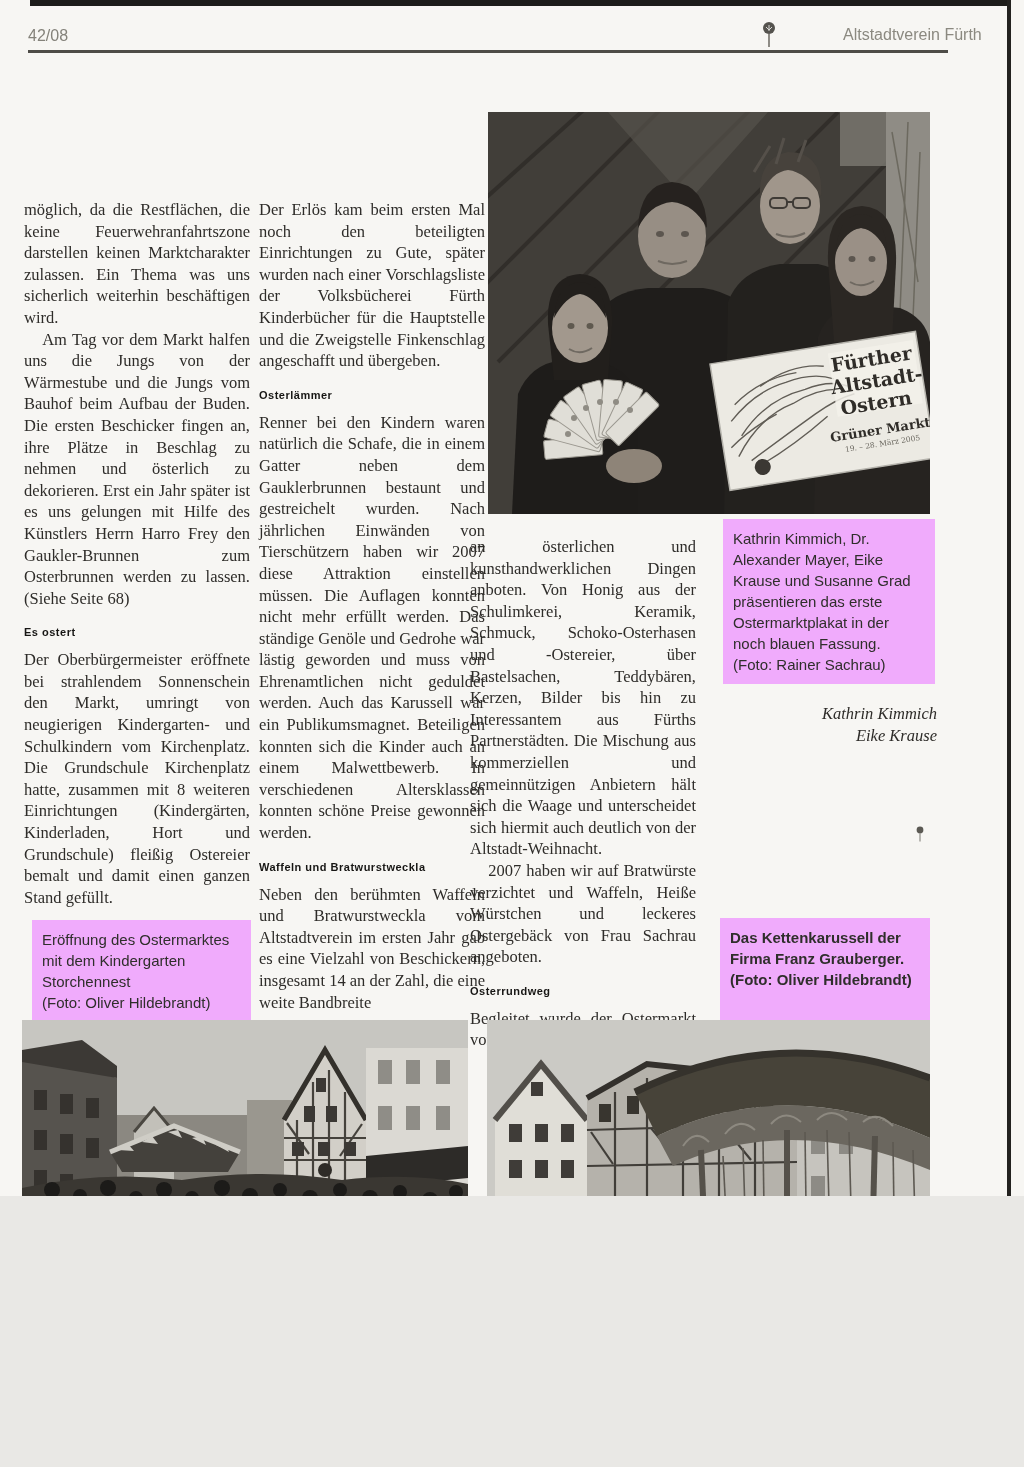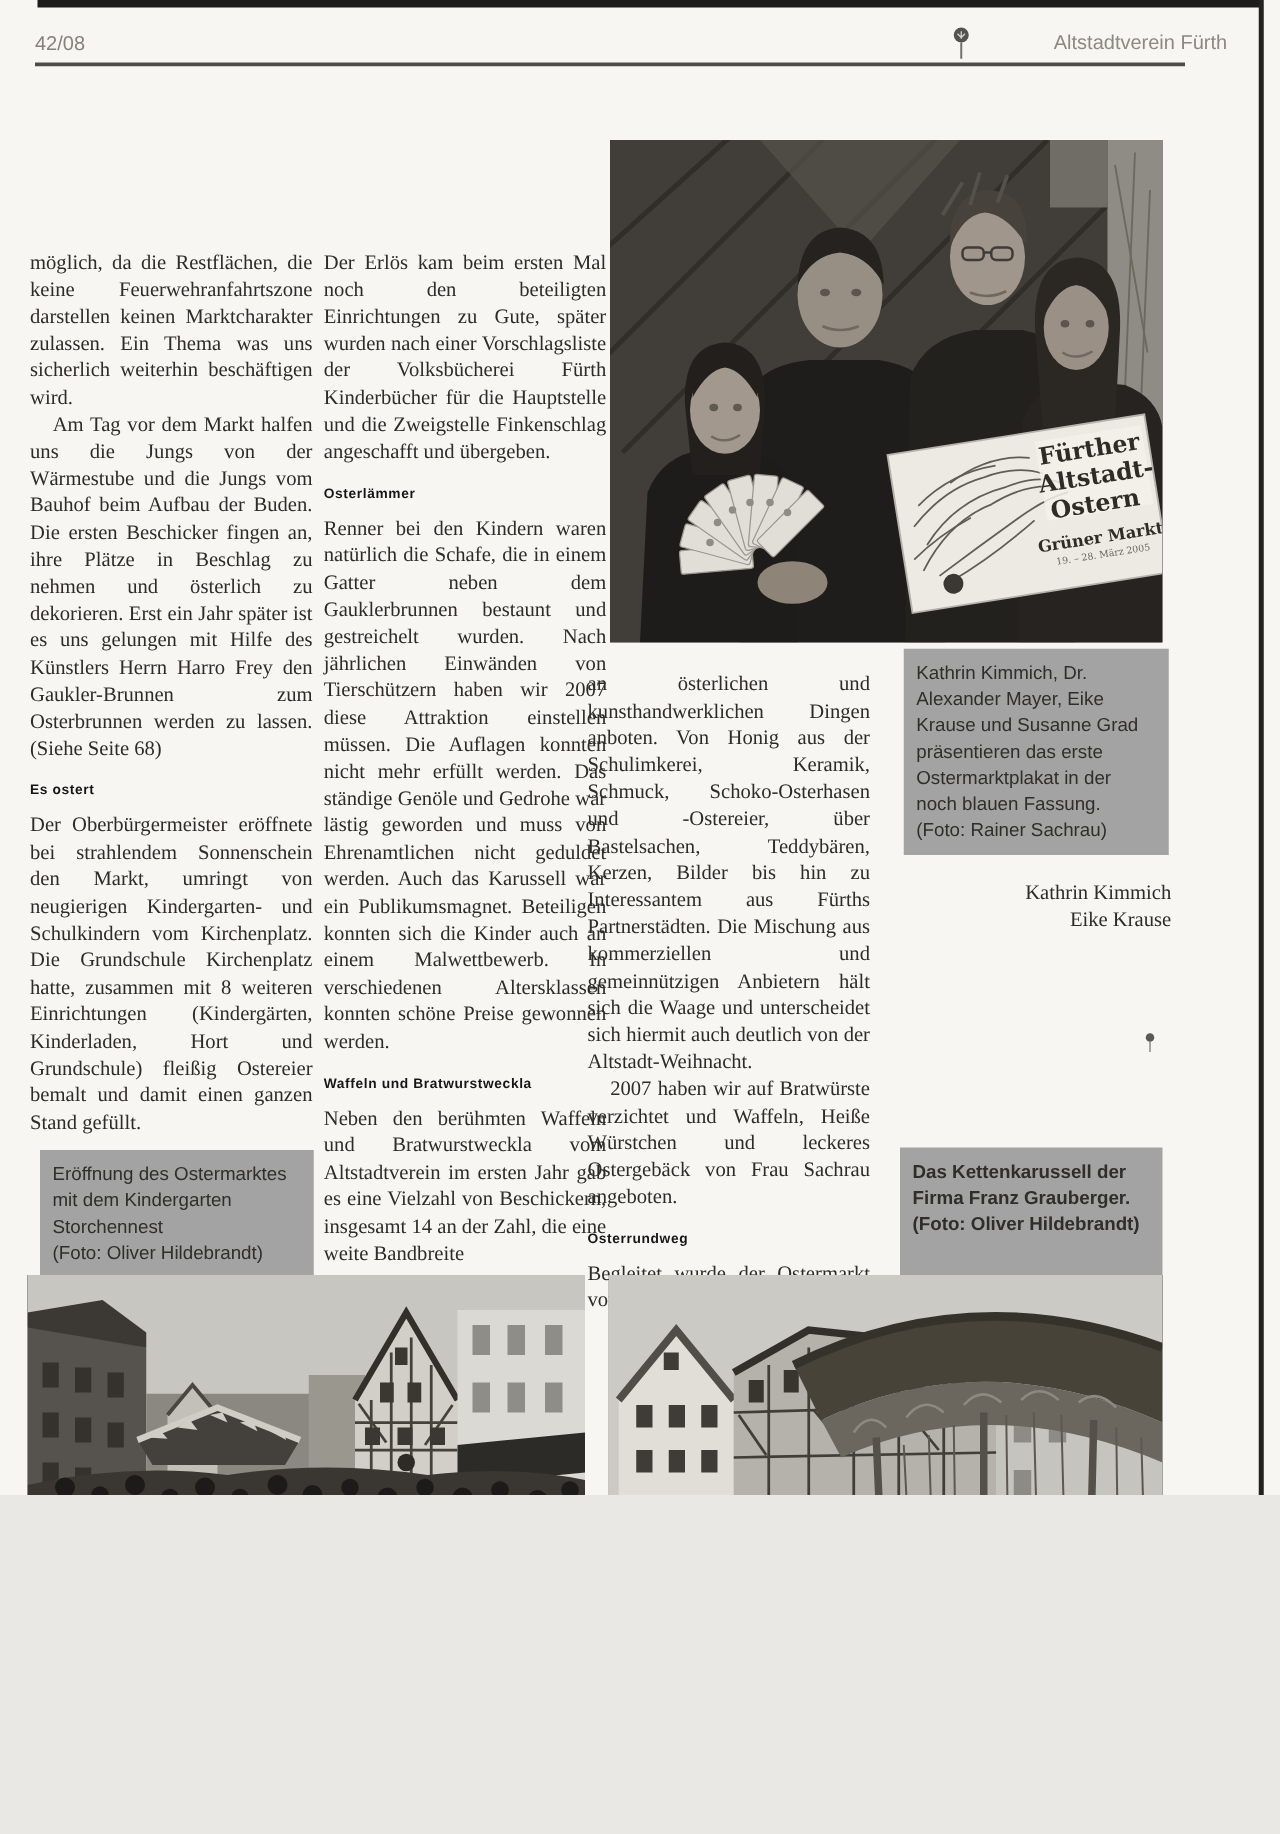--- a/index.html
+++ b/index.html
@@ -16,24 +16,24 @@
   .hdr-logo  { position:absolute; left:760px; top:21px; width:18px; height:28px; }
   .hdr-rule  { position:absolute; left:28px; top:50px; width:920px; height:2.5px; background:#4e4c47; }
 
   .col { position:absolute; font-size:16.5px; line-height:21.6px; text-align:justify; }
   .col p { margin:0; }
   .col p.indent { text-indent:1.1em; }
   .sec-heading {
     font-family:"Liberation Sans",sans-serif; font-weight:bold; font-size:11px;
     letter-spacing:0.5px; color:#171614; margin:13px 0 6px 0; line-height:21px; text-align:left;
   }
-  .signature { text-align:right; padding-right:12px; margin-top:3px; }
+  .signature { text-align:right; font-style:italic; padding-right:12px; margin-top:3px; }
 
   .caption-box {
-    position:absolute; background:#a3a3a3; padding:9px 10px;
+    position:absolute; background:#f0abfc; padding:9px 10px;
     font-family:"Liberation Sans",sans-serif; font-size:15px; line-height:21px; color:#2f2e2b;
     text-align:left;
   }
   .photo { position:absolute; overflow:hidden; background:#3c3a36; }
   .photo svg { display:block; }
   .end-mark { position:absolute; left:915px; top:826px; width:10px; height:17px; }
   .page-number { position:absolute; left:897px; top:1389px; font-size:16.5px; color:#4d7c0f; }
 </style>
 </head>
 <body>

